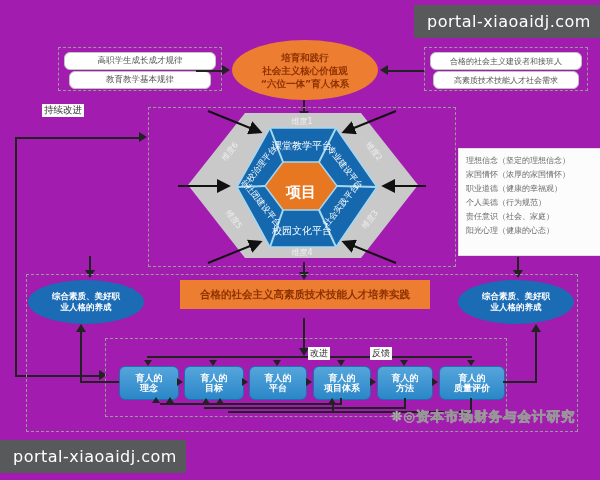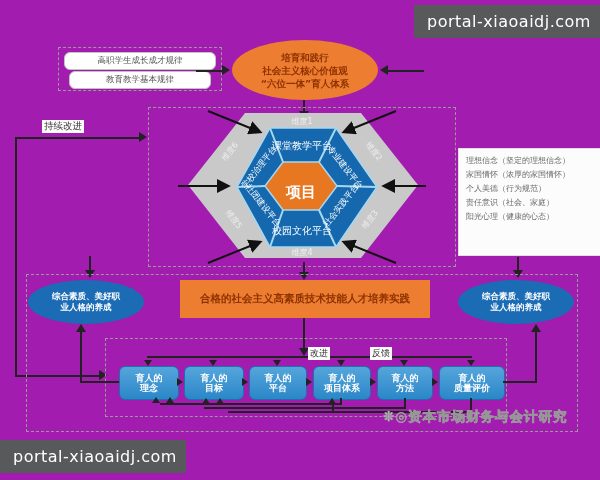--- a/index.html
+++ b/index.html
@@ -39,49 +39,53 @@
         line-height:11px;display:flex;align-items:center;justify-content:center;text-align:center;}
   
   .pbar{background:#ED7D31;color:#8E3200;font-weight:bold;font-size:10.5px;
         display:flex;align-items:center;justify-content:center;text-align:center;}
   
   .bbox{background:linear-gradient(#55A5DB,#2B87C8);border:1px solid #1E6FAE;border-radius:6px;
         color:#fff;font-size:9px;font-weight:bold;line-height:10.5px;display:flex;
         align-items:center;justify-content:center;text-align:center;}
   .lbl{position:absolute;font-size:9px;color:#333;background:#fefefe;padding:0 2px;}
   .research{color:#cccccc;-webkit-text-stroke:0.7px #979797;font-size:13.5px;
-            font-weight:bold;letter-spacing:1px;white-space:nowrap;}
+            font-weight:bold;letter-spacing:1px;white-space:nowrap;margin-left:8px;}
   svg text{font-family:"DejaVu Sans","Liberation Sans",sans-serif;}
 </style>
 </head>
 <body>
 
 <div id="app">
 
   <div class="abs wmbar" style="left:414px;top:5px;width:186px;height:33px;">portal-xiaoaidj.com</div>
   <div class="abs wmbar" style="left:0;top:440px;width:186px;height:33px;">portal-xiaoaidj.com</div>
 
   <div class="abs dash" style="left:58px;top:47px;width:164px;height:44px;">
     <div class="pill" style="position:absolute;left:5px;top:4px;right:5px;height:16px;">高职学生成长成才规律</div>
     <div class="pill" style="position:absolute;left:10px;top:23px;right:10px;height:16px;text-align:center;">教育教学基本规律</div>
   </div>
 
+  <div class="abs dash" style="left:424px;top:47px;width:164px;height:44px;">
+    <div class="pill" style="position:absolute;left:5px;top:4px;right:5px;height:16px;font-size:8px;">合格的社会主义建设者和接班人</div>
+    <div class="pill" style="position:absolute;left:8px;top:23px;right:8px;height:16px;font-size:8px;">高素质技术技能人才社会需求</div>
+  </div>
 
   <div class="abs core pre" style="left:232px;top:40px;width:146px;height:60px;">培育和践行
 社会主义核心价值观
 “六位一体”育人体系</div>
 
   <div class="hl" style="left:196px;top:70px;width:28px;"></div>
   <div class="ar ar-r" style="left:222px;top:65px;"></div>
   <div class="hl" style="left:388px;top:70px;width:36px;"></div>
   <div class="ar ar-l" style="left:380px;top:65px;"></div>
   <div class="vl" style="left:303px;top:100px;height:12px;"></div>
   <div class="ar ar-d" style="left:299px;top:111px;"></div>
 
-  <div class="lbl" style="left:42px;top:120px;font-size:9.5px;">持续改进</div>
+  <div class="lbl" style="left:42px;top:104px;font-size:9.5px;">持续改进</div>
   <div class="hl" style="left:15px;top:137px;width:125px;"></div>
   <div class="ar ar-r" style="left:139px;top:132px;"></div>
   <div class="vl" style="left:15px;top:137px;height:240px;"></div>
   <div class="hl" style="left:15px;top:375px;width:85px;"></div>
   <div class="ar ar-r" style="left:99px;top:370px;"></div>
 
   <div class="abs dash" style="left:148px;top:107px;width:308px;height:160px;"></div>
   <svg class="abs" style="left:148px;top:107px;" width="308" height="160" viewBox="0 0 308 160">
     <defs>
       <marker id="ah" viewBox="0 0 10 10" refX="8" refY="5" markerWidth="7" markerHeight="7" orient="auto">
@@ -119,38 +123,39 @@
         <line x1="278" y1="79" x2="236" y2="79"></line>
       <line x1="60" y1="156" x2="112" y2="135"></line>
         <line x1="248" y1="156" x2="196" y2="135"></line>
     </g>
   </svg>
 
 
   <div class="abs qbox" style="left:458px;top:148px;width:148px;height:108px;font-size:8px;line-height:14px;">
     <div>理想信念（坚定的理想信念）</div>
     <div>家国情怀（浓厚的家国情怀）</div>
+    <div>职业道德（健康的幸福观）</div>
     <div>个人美德（行为规范）</div>
     <div>责任意识（社会、家庭）</div>
     <div>阳光心理（健康的心态）</div>
   </div>
 
   <div class="vl" style="left:89px;top:256px;height:14px;"></div>
   <div class="ar ar-d" style="left:85px;top:270px;"></div>
   <div class="vl" style="left:517px;top:257px;height:13px;"></div>
   <div class="ar ar-d" style="left:513px;top:270px;"></div>
 
   <div class="vl" style="left:303px;top:262px;height:12px;"></div>
   <div class="ar ar-d" style="left:299px;top:272px;"></div>
 
   <div class="abs dash" style="left:26px;top:274px;width:552px;height:158px;"></div>
 
   <div class="abs bell pre" style="left:28px;top:280px;width:116px;height:44px;">综合素质、美好职
 业人格的养成</div>
-  <div class="abs pbar" style="left:180px;top:280px;width:250px;height:38px;">合格的社会主义高素质技术技能人才培养实践</div>
+  <div class="abs pbar" style="left:180px;top:280px;width:250px;height:29px;">合格的社会主义高素质技术技能人才培养实践</div>
   <div class="abs bell pre" style="left:458px;top:280px;width:116px;height:44px;">综合素质、美好职
 业人格的养成</div>
 
   <div class="vl" style="left:303px;top:318px;height:32px;"></div>
   <div class="ar ar-d" style="left:299px;top:348px;"></div>
 
   <div class="abs dash" style="left:105px;top:338px;width:402px;height:79px;"></div>
 
   <div class="hl" style="left:147px;top:356px;width:325px;"></div>
   <div class="lbl" style="left:308px;top:347px;">改进</div>

